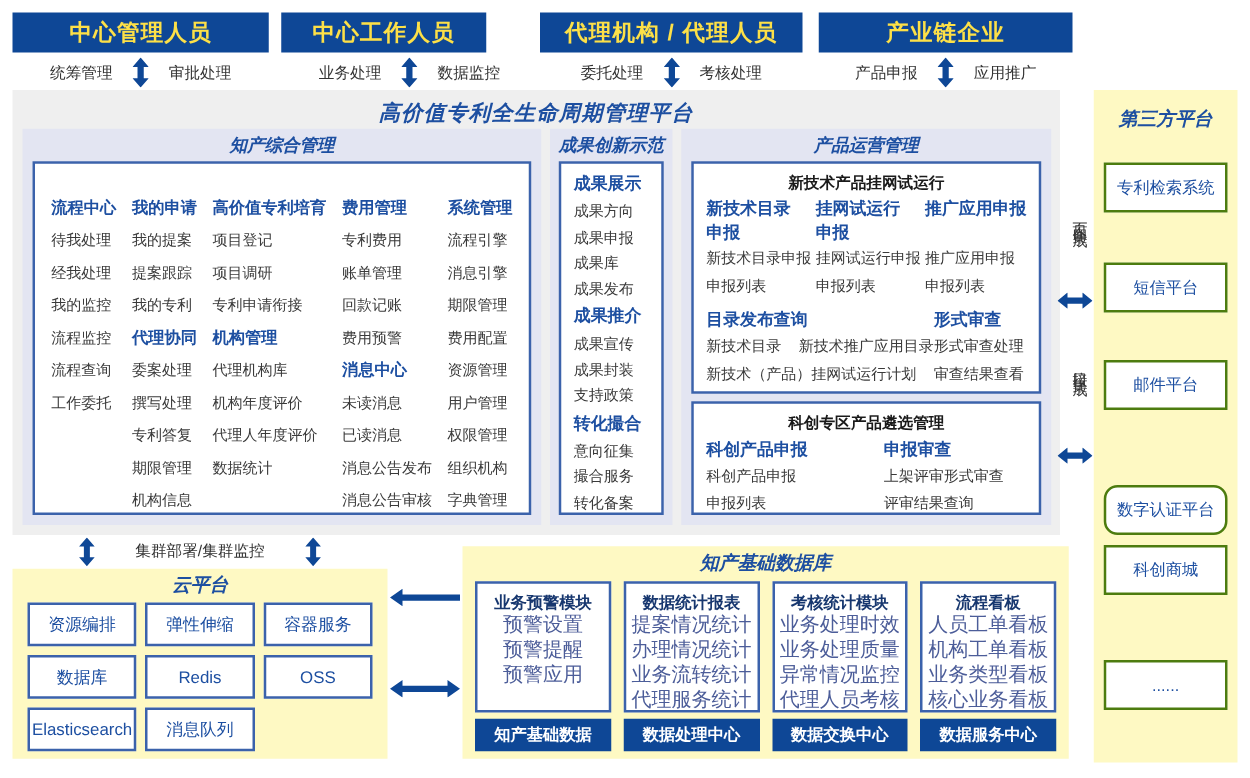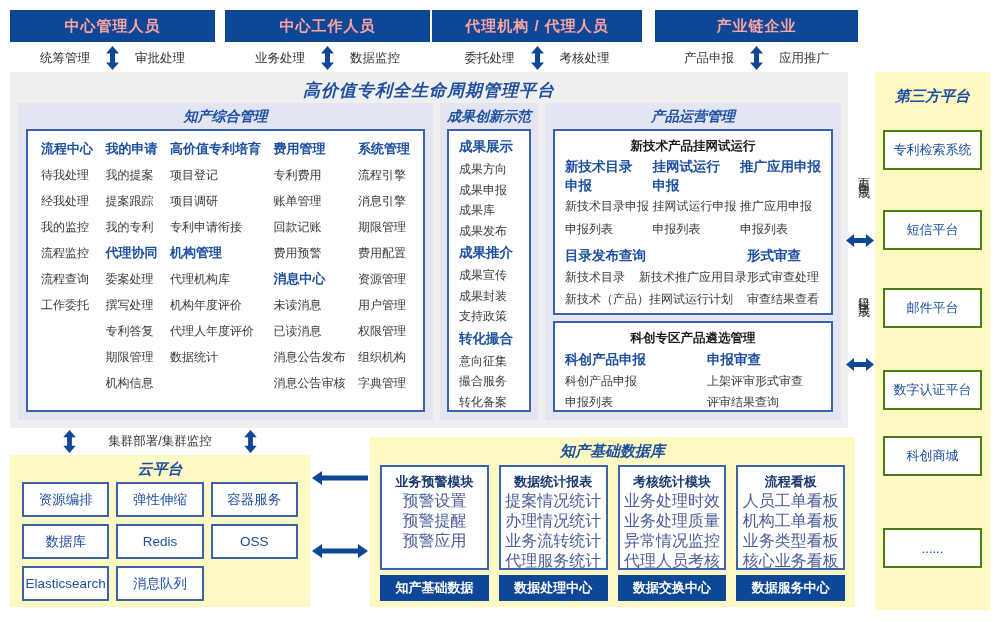--- a/index.html
+++ b/index.html
@@ -1,30 +1,30 @@
 <!DOCTYPE html>
 <html><head>
 <meta charset="utf-8">
 <style>
   html,body{margin:0;padding:0;background:#fff;font-family:"Liberation Sans","DejaVu Sans",sans-serif;}
   .stage{position:relative;width:1000px;height:622px;background:#fff;overflow:hidden;}
-  .hdr{position:absolute;top:10px;height:32px;background:#0e4796;color:#fca5a5;font-weight:bold;
-       font-size:15px;display:flex;align-items:center;justify-content:center;letter-spacing:1px;}
+  .hdr{position:absolute;top:10px;height:32px;background:#0e4796;color:#fde047;font-weight:bold;
+       font-size:18px;display:flex;align-items:center;justify-content:center;letter-spacing:1px;}
   .actor-sub{position:absolute;top:44px;height:28px;display:flex;align-items:center;justify-content:center;
        gap:16px;font-size:12.5px;color:#333;}
   .arr{display:block;}
   .main{position:absolute;left:10px;top:72px;width:838px;height:356px;background:#efefef;}
   .main-title{position:absolute;top:7px;left:0;width:100%;text-align:center;color:#1d4fa1;
        font-weight:bold;font-style:italic;font-size:17px;letter-spacing:1px;}
   .panel{position:absolute;background:#e3e5f2;}
   .panel-title{text-align:center;color:#1d4fa1;font-weight:bold;font-style:italic;font-size:14px;line-height:25px;margin-top:1px;}
   .wbox{position:absolute;background:#fff;border:2px solid #3b62ab;box-sizing:border-box;}
   .grp-h{color:#1d4fa1;font-weight:bold;font-size:13px;line-height:26px;white-space:nowrap;}
   .itm{color:#3a3a3a;font-size:12px;line-height:26px;white-space:nowrap;}
-  .ip-box{left:8px;top:26px;right:8px;bottom:8px;display:flex;justify-content:space-between;padding:5px 13px;}
+  .ip-box{left:8px;top:26px;right:8px;bottom:8px;display:flex;justify-content:space-between;padding:22px 13px;}
   .ach-box{left:7px;top:26px;right:7px;bottom:8px;padding:4px 0 0 10px;}
   .ach-box .grp-h{line-height:24px;font-size:13.5px;}
   .ach-box .itm{line-height:20.5px;}
   .po-title{text-align:center;font-weight:bold;font-size:12.5px;color:#1a1a1a;margin-top:7px;}
   .po-cols{display:flex;justify-content:space-between;padding:2px 10px 0 10px;}
   .po-cols .grp-h{line-height:19px;font-size:13.5px;}
   .wrap-h{display:block;width:78px;white-space:normal;min-height:38px;}
   .h2{display:block;min-height:38px;}
   .po-cols .itm{line-height:23px;}
   .po-row2{display:flex;padding:4px 10px 0 10px;}
@@ -70,21 +70,21 @@
       </g>
     <g id="larrow-w">
         <path d="M0 7 L10 0 L10 4.5 L56 4.5 L56 9.5 L10 9.5 L10 14 Z" fill="#0e4796"></path>
       </g>
   </defs>
 </svg>
 
 <div class="stage">
 
   <div class="hdr" style="left:10px;width:205px;">中心管理人员</div>
-  <div class="hdr" style="left:225px;width:205px;">中心工作人员</div>
+  <div class="hdr" style="left:225px;width:164px;">中心工作人员</div>
   <div class="hdr" style="left:432px;width:210px;">代理机构 / 代理人员</div>
   <div class="hdr" style="left:655px;width:203px;">产业链企业</div>
 
   <div class="actor-sub" style="left:10px;width:205px;">
     <span>统筹管理</span>
     <svg class="arr" width="13" height="24">
         <use href="#dvarrow"></use>
       </svg>
     <span>审批处理</span>
   </div>
@@ -331,18 +331,18 @@
   <div class="vtext" style="top:287px;">接口集成</div>
   <svg class="absarr" style="left:846px;top:358px;" width="28" height="13">
       <use href="#dharrow"></use>
     </svg>
 
   <div class="graybox" style="left:875px;top:72px;width:115px;height:538px;">
     <div class="box-title" style="margin-top:12px;">第三方平台</div>
     <div class="side-box" style="top:58px;">专利检索系统</div>
     <div class="side-box" style="top:138px;">短信平台</div>
     <div class="side-box" style="top:216px;">邮件平台</div>
-    <div class="side-box" style="top:298px;">数字认证平台</div>
+    <div class="side-box" style="top:316px;border-radius:11px;">数字认证平台</div>
     <div class="side-box" style="top:364px;">科创商城</div>
     <div class="side-box" style="top:456px;">......</div>
   </div>
 
 </div>
 
 </body></html>

